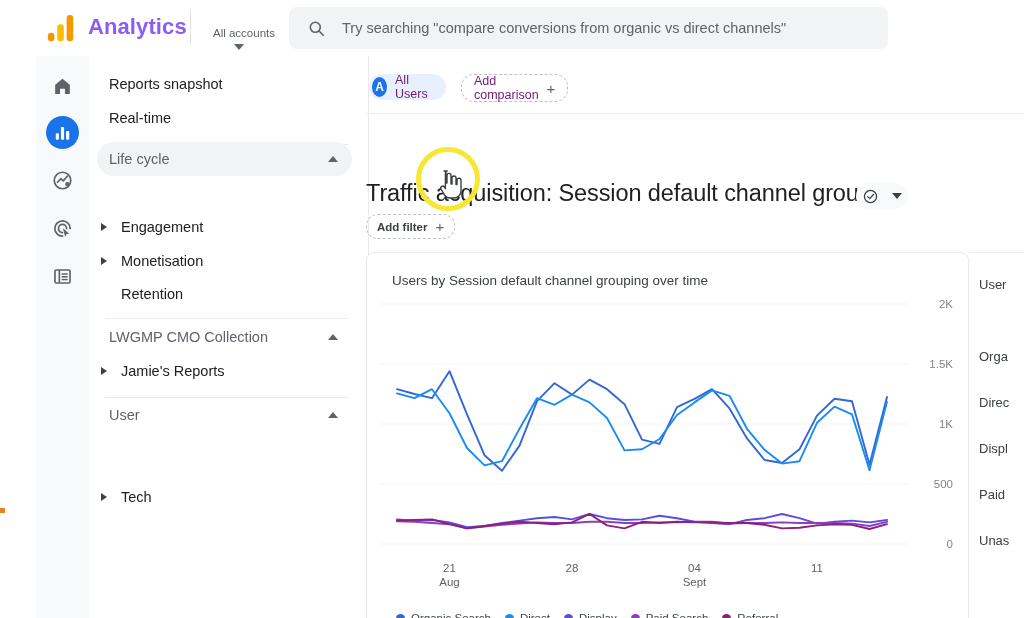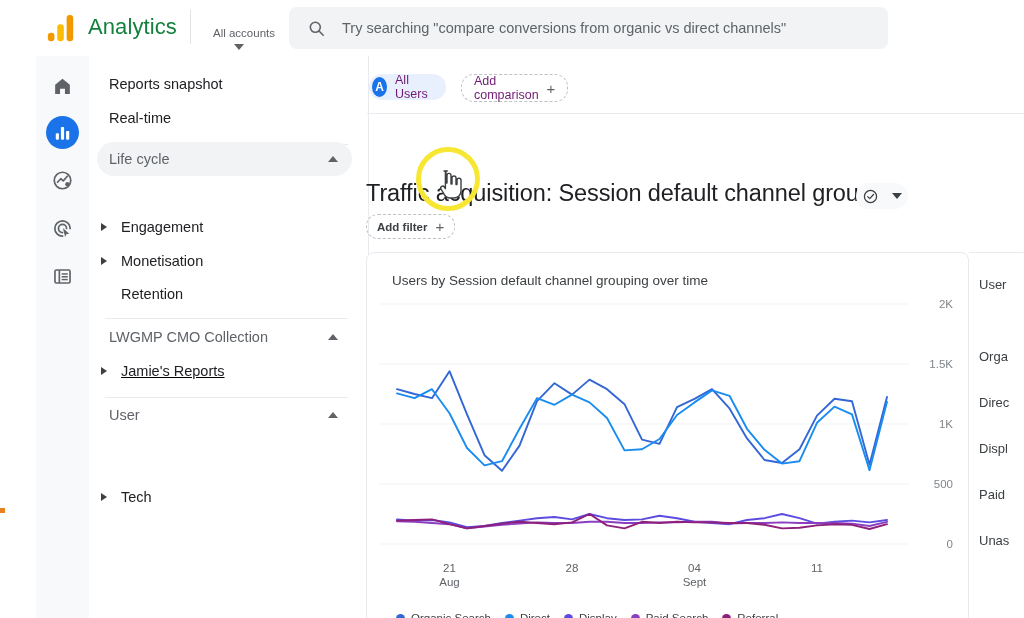--- a/index.html
+++ b/index.html
@@ -24,22 +24,22 @@
     background: #ffffff;
     display: flex; align-items: center;
     z-index: 40;
   }
   .ga-logo {
     position: absolute; left: 46px; top: 13px;
     width: 30px; height: 30px;
   }
   .brand-title {
     position: absolute; left: 88px; top: 14px;
-    font-size: 22px; color: #15803d; letter-spacing: .1px;
-    font-weight: 400;
+    font-size: 22px; color: #8b5cf6; letter-spacing: .1px;
+    font-weight: 700;
   }
   .brand-divider {
     position: absolute; left: 190px; top: 10px;
     width: 1px; height: 34px; background: #e3e3e3;
   }
   .accounts-box {
     position: absolute; left: 203px; top: 6px;
     width: 72px; text-align: right; cursor: pointer; margin-top: 20px;
   }
   .accounts-label {
@@ -331,21 +331,21 @@
     <div class="sub-item noarrow" style="top:222px;">
       <span class="lbl">Retention</span>
     </div>
 
     <div class="side-divider" style="top:262px;"></div>
 
     <div class="section-head" style="top:264px;">
       <span class="lbl">LWGMP CMO Collection</span>
       <span class="chev-up"></span>
     </div>
-    <div class="sub-item" style="top:299px;text-decoration:underline;">
+    <div class="sub-item" style="top:299px;">
       <span class="tri-right"></span>
       <span class="lbl">Jamie's Reports</span>
     </div>
 
     <div class="side-divider" style="top:341px;"></div>
 
     <div class="section-head" style="top:342px;">
       <span class="lbl">User</span>
       <span class="chev-up"></span>
     </div>

